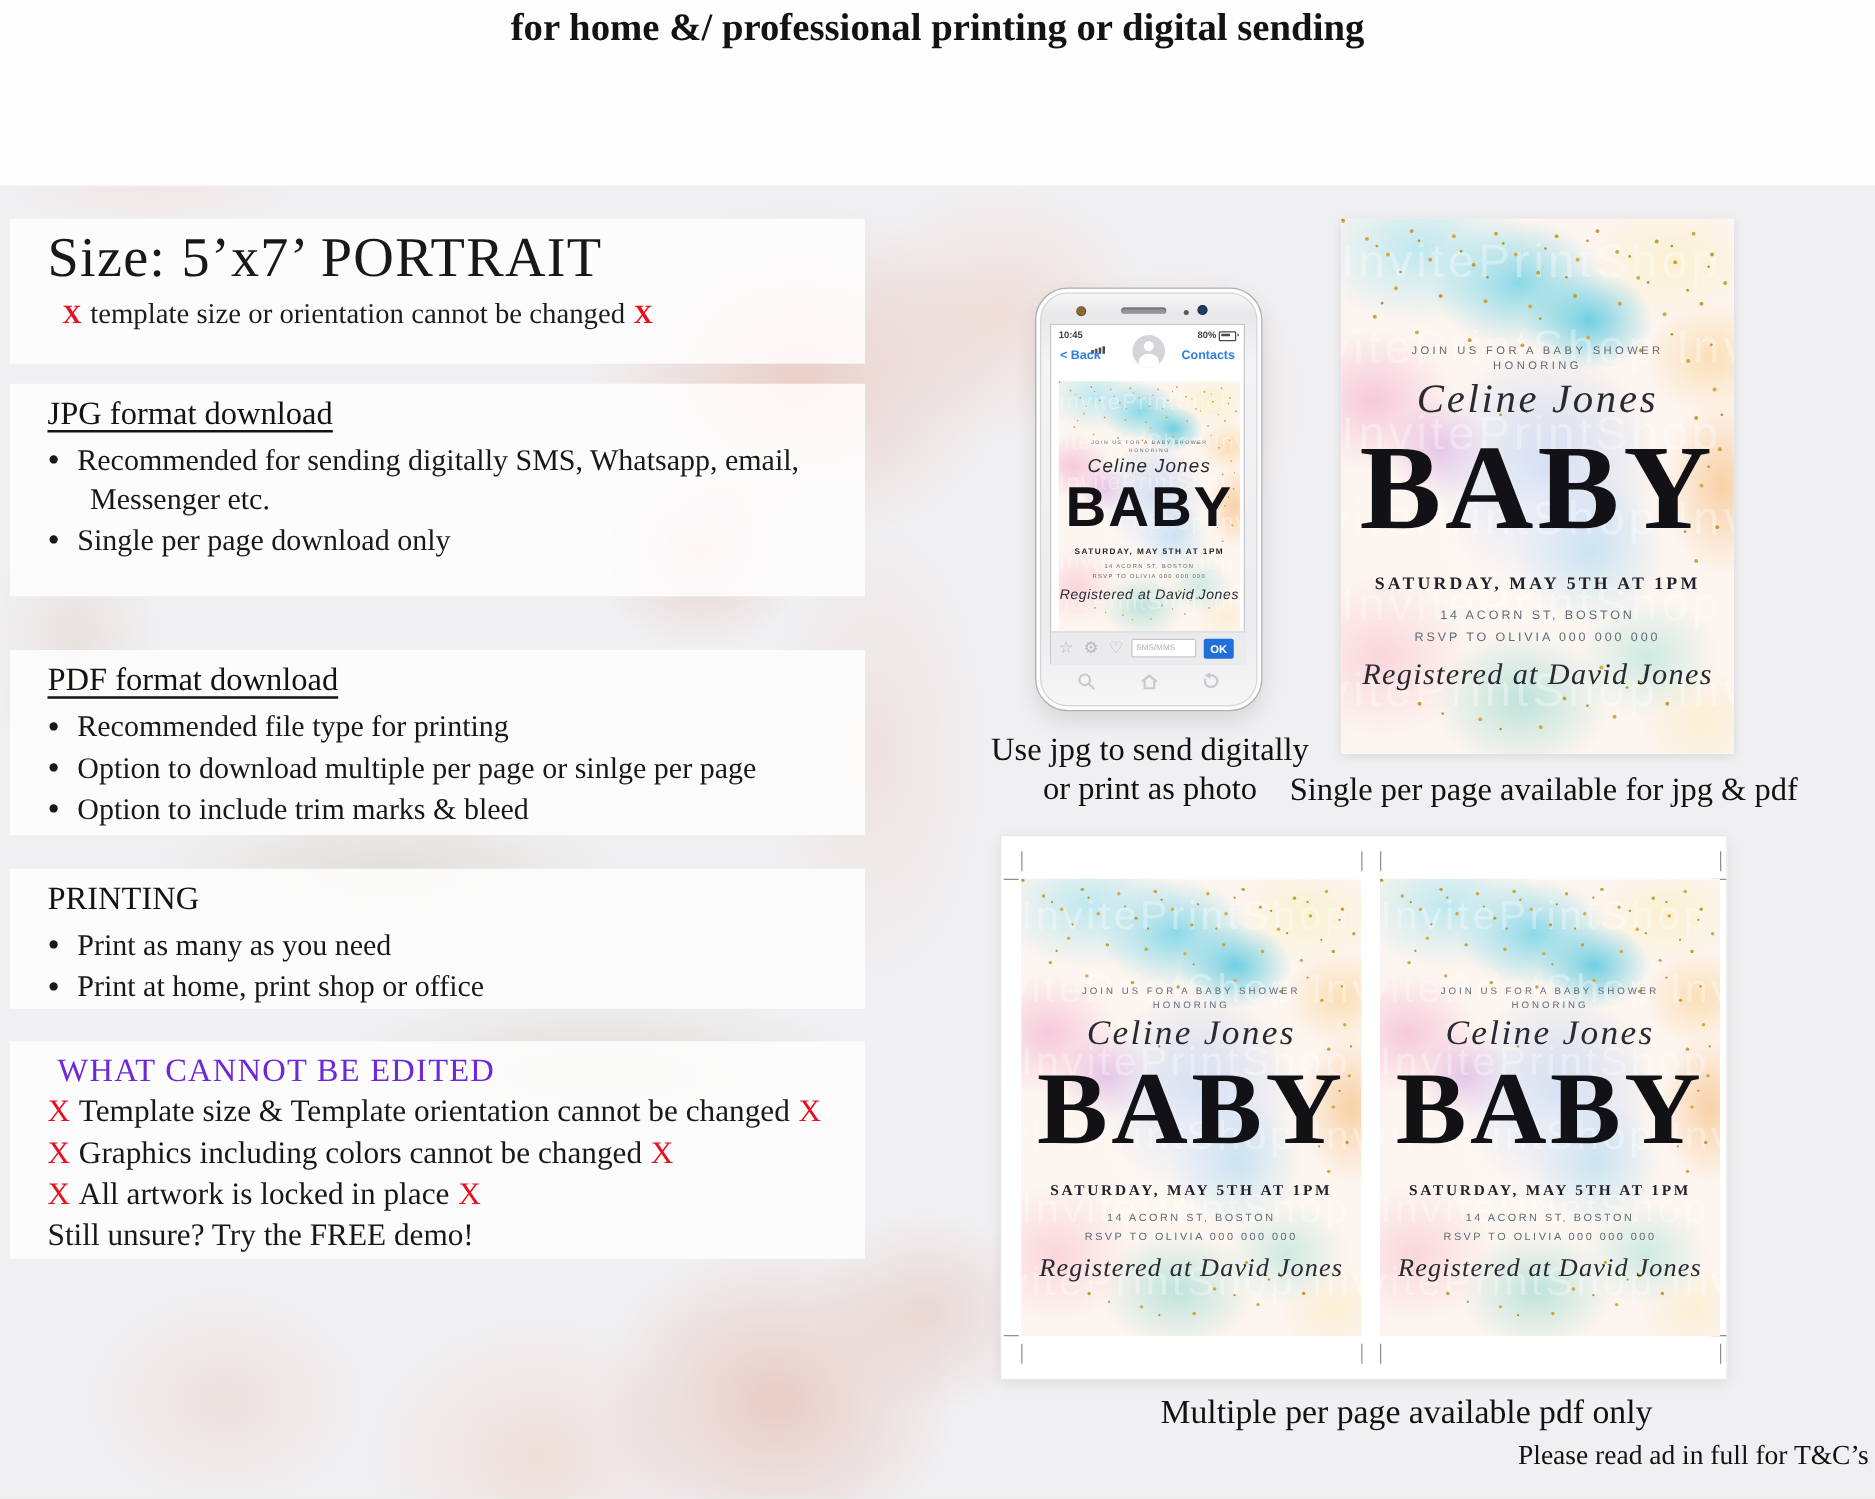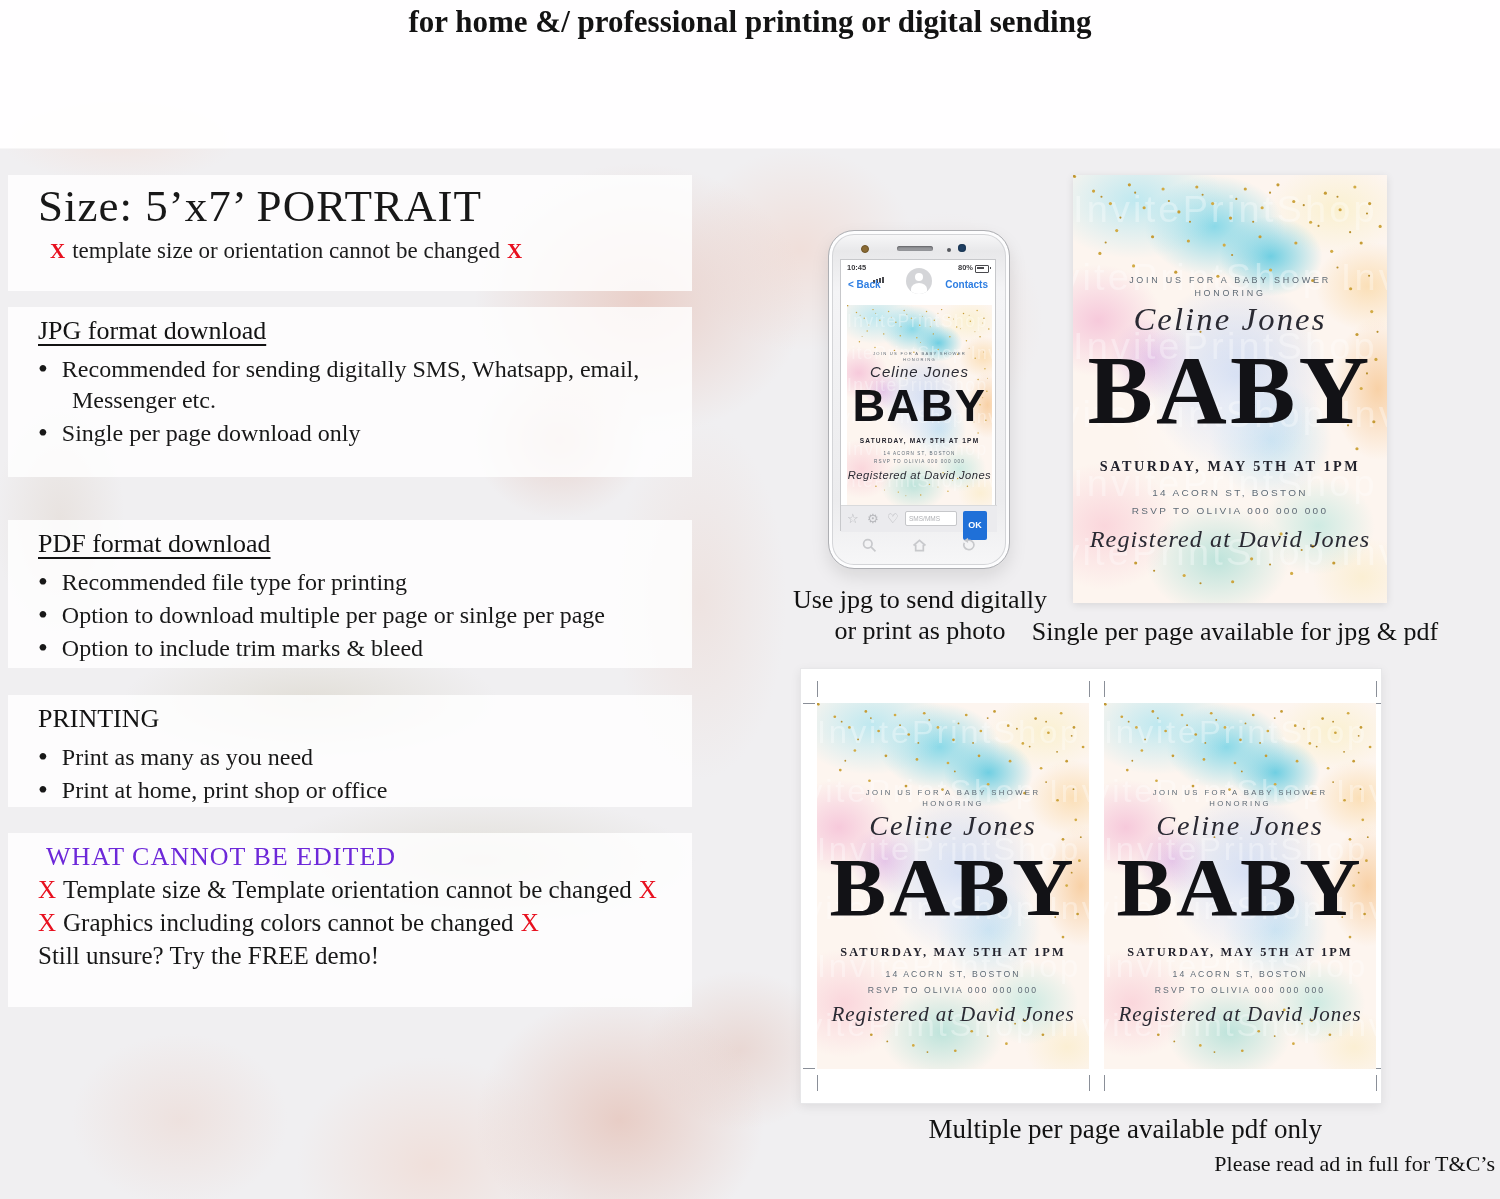--- a/index.html
+++ b/index.html
@@ -123,21 +123,21 @@
   .avatar{position:absolute;left:65px;top:8px;width:26px;height:26px;border-radius:50%;background:#d4d5d8;overflow:hidden;}
   .avatar .head{position:absolute;left:9px;top:5px;width:8px;height:8px;border-radius:50%;background:#fff;}
   .avatar .body{position:absolute;left:5px;top:15px;width:16px;height:12px;border-radius:50% 50% 0 0;background:#fff;}
   .ph-invite{position:absolute;left:6px;top:45px;width:145px;height:200px;}
   .ph-invite .invite{transform:scale(0.4865,0.4854);transform-origin:0 0;}
   .msgbar{position:absolute;left:0;top:245px;width:156px;height:27px;background:#ebebee;border-top:1px solid #d9dadc;box-sizing:border-box;}
   .mb-ic{position:absolute;top:5px;font-size:13px;color:#b7b8bc;font-family:"DejaVu Sans",sans-serif;line-height:15px;}
   .sms-input{position:absolute;left:64px;top:5px;width:52px;height:15px;background:#fff;border:1px solid #c6c7ca;border-radius:2px;
              font-size:6.5px;color:#b0b1b5;padding:0 3px;box-sizing:border-box;font-family:"Liberation Sans",sans-serif;}
   .sms-input::placeholder{color:#b0b1b5;}
-  .ok-btn{position:absolute;left:122px;top:5px;width:24px;height:29px;background:#1f70d8;color:#fff;border:none;border-radius:2px;
+  .ok-btn{position:absolute;left:122px;top:5px;width:24px;height:16px;background:#1f70d8;color:#fff;border:none;border-radius:2px;
           font-size:9px;font-weight:bold;line-height:15px;text-align:center;padding:0;font-family:"Liberation Sans",sans-serif;}
   .nav{position:absolute;left:12px;top:306px;width:156px;height:22px;display:flex;justify-content:space-between;padding:0 20px;box-sizing:border-box;}
   .nav svg{width:17px;height:17px;}
 
   
   .single{position:absolute;left:1073px;top:175px;width:314px;height:428px;box-shadow:0 2px 8px rgba(0,0,0,.10);background:#fff;}
   .single .invite{transform:scale(1.0537,1.0388);transform-origin:0 0;}
 
   
   .cap{position:absolute;font-size:26px;color:#121212;text-align:center;line-height:31px;}
@@ -193,20 +193,21 @@
     <ul class="blist">
       <li>Print as many as you need</li>
       <li>Print at home, print shop or office</li>
     </ul>
   </div>
 
   <div class="band b5">
     <div class="edit-title">WHAT CANNOT BE EDITED</div>
     <div class="xline"><span class="xr">X</span><span>Template size &amp; Template orientation cannot be changed</span><span class="xr">X</span></div>
     <div class="xline"><span class="xr">X</span><span>Graphics including colors cannot be changed</span><span class="xr">X</span></div>
+    <div class="xline"><span class="xr">X</span><span>All artwork is locked in place</span><span class="xr">X</span></div>
     <div class="xline">Still unsure? Try the FREE demo!</div>
   </div>
 
   <div class="phone">
     <div class="cam"></div>
     <div class="spk"></div>
     <div class="hd1"></div>
     <div class="hd2"></div>
     <div class="screen">
       <span class="st-time">10:45</span>

